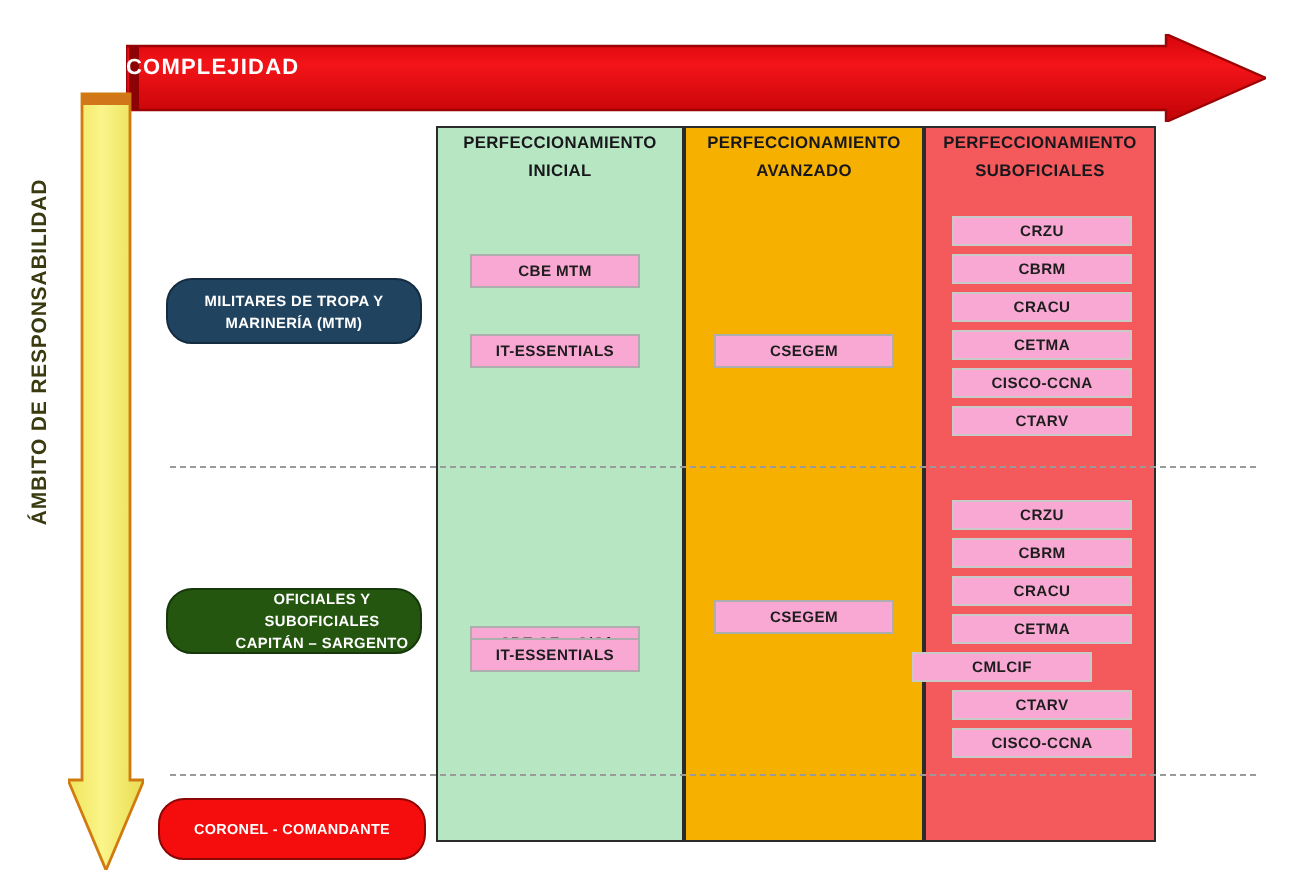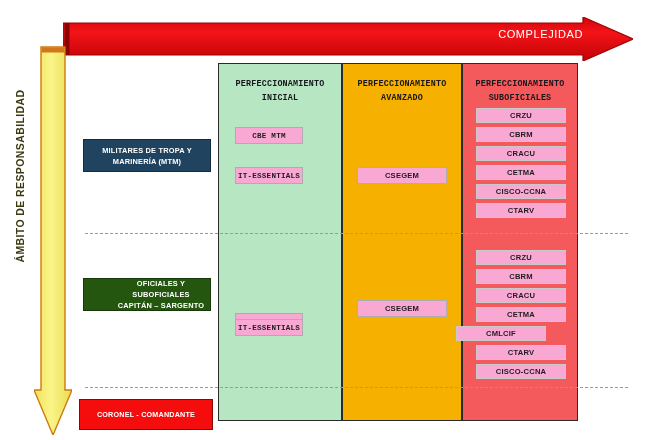--- a/index.html
+++ b/index.html
@@ -28,25 +28,25 @@
     top: 17px;
     width: 570px;
     height: 44px;
   }
   .cx-arrow svg { display: block; }
   .cx-label {
     position: absolute;
     left: 63px;
     top: 28px;
     width: 520px;
-    text-align: right;
+    text-align: left;
     color: #ffffff;
     font-size: 11px;
     letter-spacing: 0.6px;
-    font-weight: 400;
+    font-weight: 700;
     pointer-events: none;
   }
 
   
   .resp-arrow {
     position: absolute;
     left: 34px;
     top: 45px;
     width: 38px;
     height: 390px;
@@ -80,65 +80,64 @@
   .col-advanced  { left: 342px; width: 120px; background: #f5b000; }
   .col-special   { left: 462px; width: 116px; background: #f4595c; }
 
   .col-head {
     text-align: center;
     font-size: 8.4px;
     font-weight: bold;
     color: #17171c;
     letter-spacing: 0.2px;
     line-height: 14px;
-    padding-top: 13px;
-    font-family: Liberation Mono, monospace;
   }
   .col-head .l2 { display: block; }
 
   
   .chip {
     position: absolute;
     box-sizing: border-box;
     background: #f9a8d4;
     border: 1.3px solid #aeaeae;
     text-align: center;
     font-size: 7.6px;
     font-weight: bold;
     color: #1d1d1d;
     letter-spacing: 0.2px;
     display: flex;
     align-items: center;
     justify-content: center;
   }
-  .chip-green { width: 68px; height: 17px; font-family: Liberation Mono, monospace; }
+  .chip-green { width: 85px; height: 17px; }
   .chip-orange { width: 90px; height: 17px; }
   .chip-red { width: 90px; height: 15px; border-color: #c9c9c9; }
 
   
   .role-box {
     position: absolute;
     box-sizing: border-box;
     text-align: center;
     color: #ffffff;
     font-size: 7.4px;
     font-weight: bold;
     letter-spacing: 0.2px;
     line-height: 11px;
     display: flex;
     flex-direction: column;
     align-items: center;
     justify-content: center;
+    border-radius: 13px;
   }
   .role-mtm {
     left: 83px; top: 139px; width: 128px; height: 33px;
     background: #204360; border: 1.4px solid #132c41;
   }
   .role-of {
-    left: 83px; top: 278px; width: 128px; height: 33px;
+    left: 83px; top: 294px; width: 128px; height: 33px;
     background: #24560f; border: 1.4px solid #16380a; padding-left: 28px;
   }
   .role-cmd {
     left: 79px; top: 399px; width: 134px; height: 31px;
     background: #f50c0c; border: 1.6px solid #8d0606;
   }
   .role-cmd { font-size: 7.2px; }
 
   
   .dash-sep {

